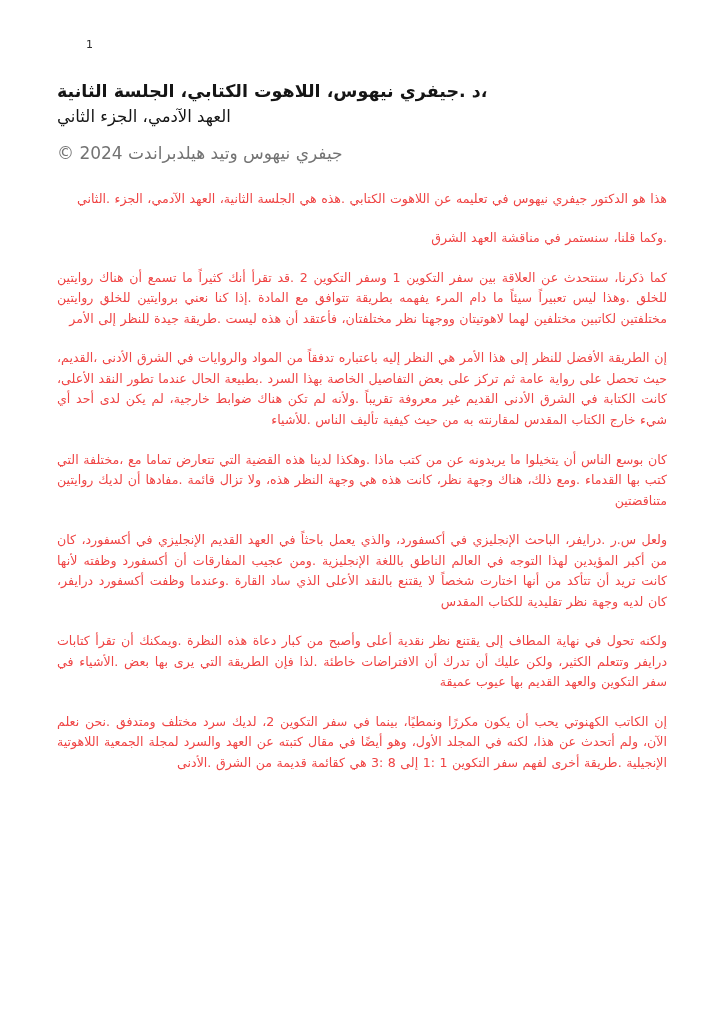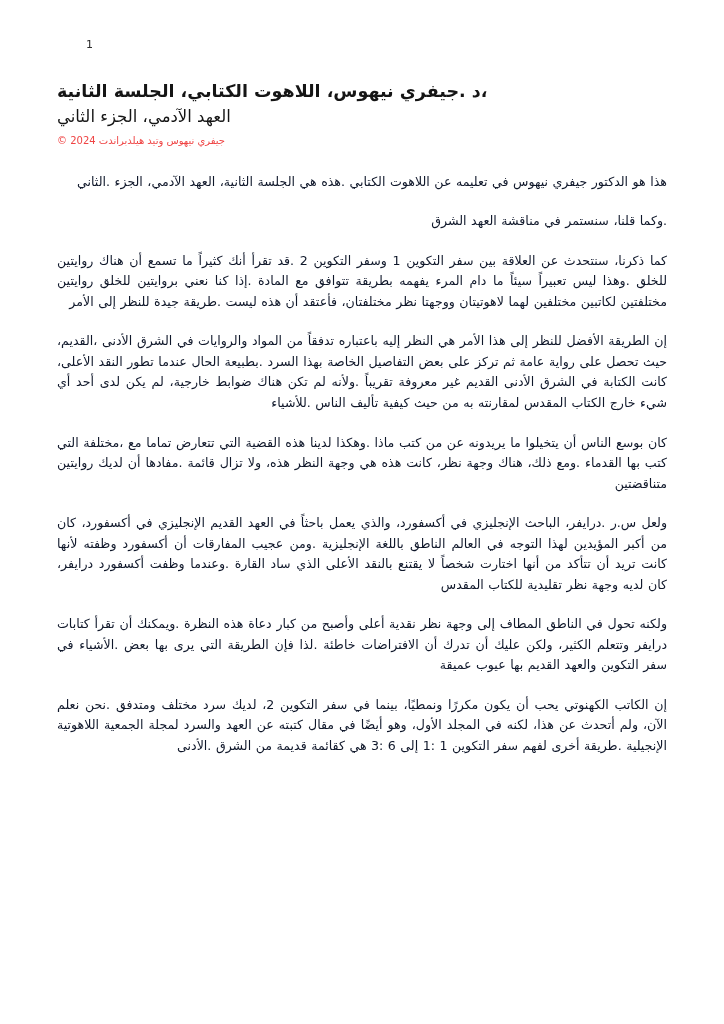--- a/index.html
+++ b/index.html
@@ -34,36 +34,36 @@
     font-size: 17.5px;
     font-weight: bold;
     line-height: 1.55;
   }
   .title-line2 {
     font-size: 16.5px;
     font-weight: normal;
     line-height: 1.5;
   }
   .byline {
-    font-size: 10px;
-    margin-top: 5px;
-    color: #ef4444;
+    font-size: 17px;
+    margin-top: 13px;
+    color: #737373;
   }
   .doc-body {
     direction: rtl;
     margin-top: 26px;
   }
   .para {
     font-size: 12.6px;
     line-height: 1.63;
     text-align: justify;
     text-align-last: right;
     margin-bottom: 19px;
     word-spacing: 0.5px;
-    color: #0f172a;
+    color: #ef4444;
   }
 </style>
 </head>
 <body>
 
 <div class="page">
 
   <div class="page-number">1</div>
 
   <div class="header">
@@ -72,17 +72,17 @@
     <div class="byline">جيفري نيهوس وتيد هيلدبراندت 2024 ©</div>
   </div>
 
   <div class="doc-body" id="paragraphs">
       <p class="para" dir="rtl">هذا هو الدكتور جيفري نيهوس في تعليمه عن اللاهوت الكتابي .هذه هي الجلسة الثانية، العهد الآدمي، الجزء .الثاني</p>
       <p class="para" dir="rtl">.وكما قلنا، سنستمر في مناقشة العهد الشرق</p>
       <p class="para" dir="rtl">كما ذكرنا، سنتحدث عن العلاقة بين سفر التكوين 1 وسفر التكوين 2 .قد تقرأ أنك كثيراً ما تسمع أن هناك روايتين للخلق .وهذا ليس تعبيراً سيئاً ما دام المرء يفهمه بطريقة تتوافق مع المادة .إذا كنا نعني بروايتين للخلق روايتين مختلفتين لكاتبين مختلفين لهما لاهوتيتان ووجهتا نظر مختلفتان، فأعتقد أن هذه ليست .طريقة جيدة للنظر إلى الأمر</p>
       <p class="para" dir="rtl">إن الطريقة الأفضل للنظر إلى هذا الأمر هي النظر إليه باعتباره تدفقاً من المواد والروايات في الشرق الأدنى ،القديم، حيث تحصل على رواية عامة ثم تركز على بعض التفاصيل الخاصة بهذا السرد .بطبيعة الحال عندما تطور النقد الأعلى، كانت الكتابة في الشرق الأدنى القديم غير معروفة تقريباً .ولأنه لم تكن هناك ضوابط خارجية، لم يكن لدى أحد أي شيء خارج الكتاب المقدس لمقارنته به من حيث كيفية تأليف الناس .للأشياء</p>
       <p class="para" dir="rtl">كان بوسع الناس أن يتخيلوا ما يريدونه عن من كتب ماذا .وهكذا لدينا هذه القضية التي تتعارض تماما مع ،مختلفة التي كتب بها القدماء .ومع ذلك، هناك وجهة نظر، كانت هذه هي وجهة النظر هذه، ولا تزال قائمة .مفادها أن لديك روايتين متناقضتين</p>
       <p class="para" dir="rtl">ولعل س.ر .درايفر، الباحث الإنجليزي في أكسفورد، والذي يعمل باحثاً في العهد القديم الإنجليزي في أكسفورد، كان من أكبر المؤيدين لهذا التوجه في العالم الناطق باللغة الإنجليزية .ومن عجيب المفارقات أن أكسفورد وظفته لأنها كانت تريد أن تتأكد من أنها اختارت شخصاً لا يقتنع بالنقد الأعلى الذي ساد القارة .وعندما وظفت أكسفورد درايفر، كان لديه وجهة نظر تقليدية للكتاب المقدس</p>
-      <p class="para" dir="rtl">ولكنه تحول في الناطق المطاف إلى وجهة نظر نقدية أعلى وأصبح من كبار دعاة هذه النظرة .ويمكنك أن تقرأ كتابات درايفر وتتعلم الكثير، ولكن عليك أن تدرك أن الافتراضات خاطئة .لذا فإن الطريقة التي يرى بها بعض .الأشياء في سفر التكوين والعهد القديم بها عيوب عميقة</p>
-      <p class="para" dir="rtl">إن الكاتب الكهنوتي يحب أن يكون مكررًا ونمطيًا، بينما في سفر التكوين 2، لديك سرد مختلف ومتدفق .نحن نعلم الآن، ولم أتحدث عن هذا، لكنه في المجلد الأول، وهو أيضًا في مقال كتبته عن العهد والسرد لمجلة الجمعية اللاهوتية الإنجيلية .طريقة أخرى لفهم سفر التكوين 1 :1 إلى 6 :3 هي كقائمة قديمة من الشرق .الأدنى</p>
+      <p class="para" dir="rtl">ولكنه تحول في نهاية المطاف إلى يقتنع نظر نقدية أعلى وأصبح من كبار دعاة هذه النظرة .ويمكنك أن تقرأ كتابات درايفر وتتعلم الكثير، ولكن عليك أن تدرك أن الافتراضات خاطئة .لذا فإن الطريقة التي يرى بها بعض .الأشياء في سفر التكوين والعهد القديم بها عيوب عميقة</p>
+      <p class="para" dir="rtl">إن الكاتب الكهنوتي يحب أن يكون مكررًا ونمطيًا، بينما في سفر التكوين 2، لديك سرد مختلف ومتدفق .نحن نعلم الآن، ولم أتحدث عن هذا، لكنه في المجلد الأول، وهو أيضًا في مقال كتبته عن العهد والسرد لمجلة الجمعية اللاهوتية الإنجيلية .طريقة أخرى لفهم سفر التكوين 1 :1 إلى 8 :3 هي كقائمة قديمة من الشرق .الأدنى</p>
     </div>
 
 </div>
 
 </body></html>

